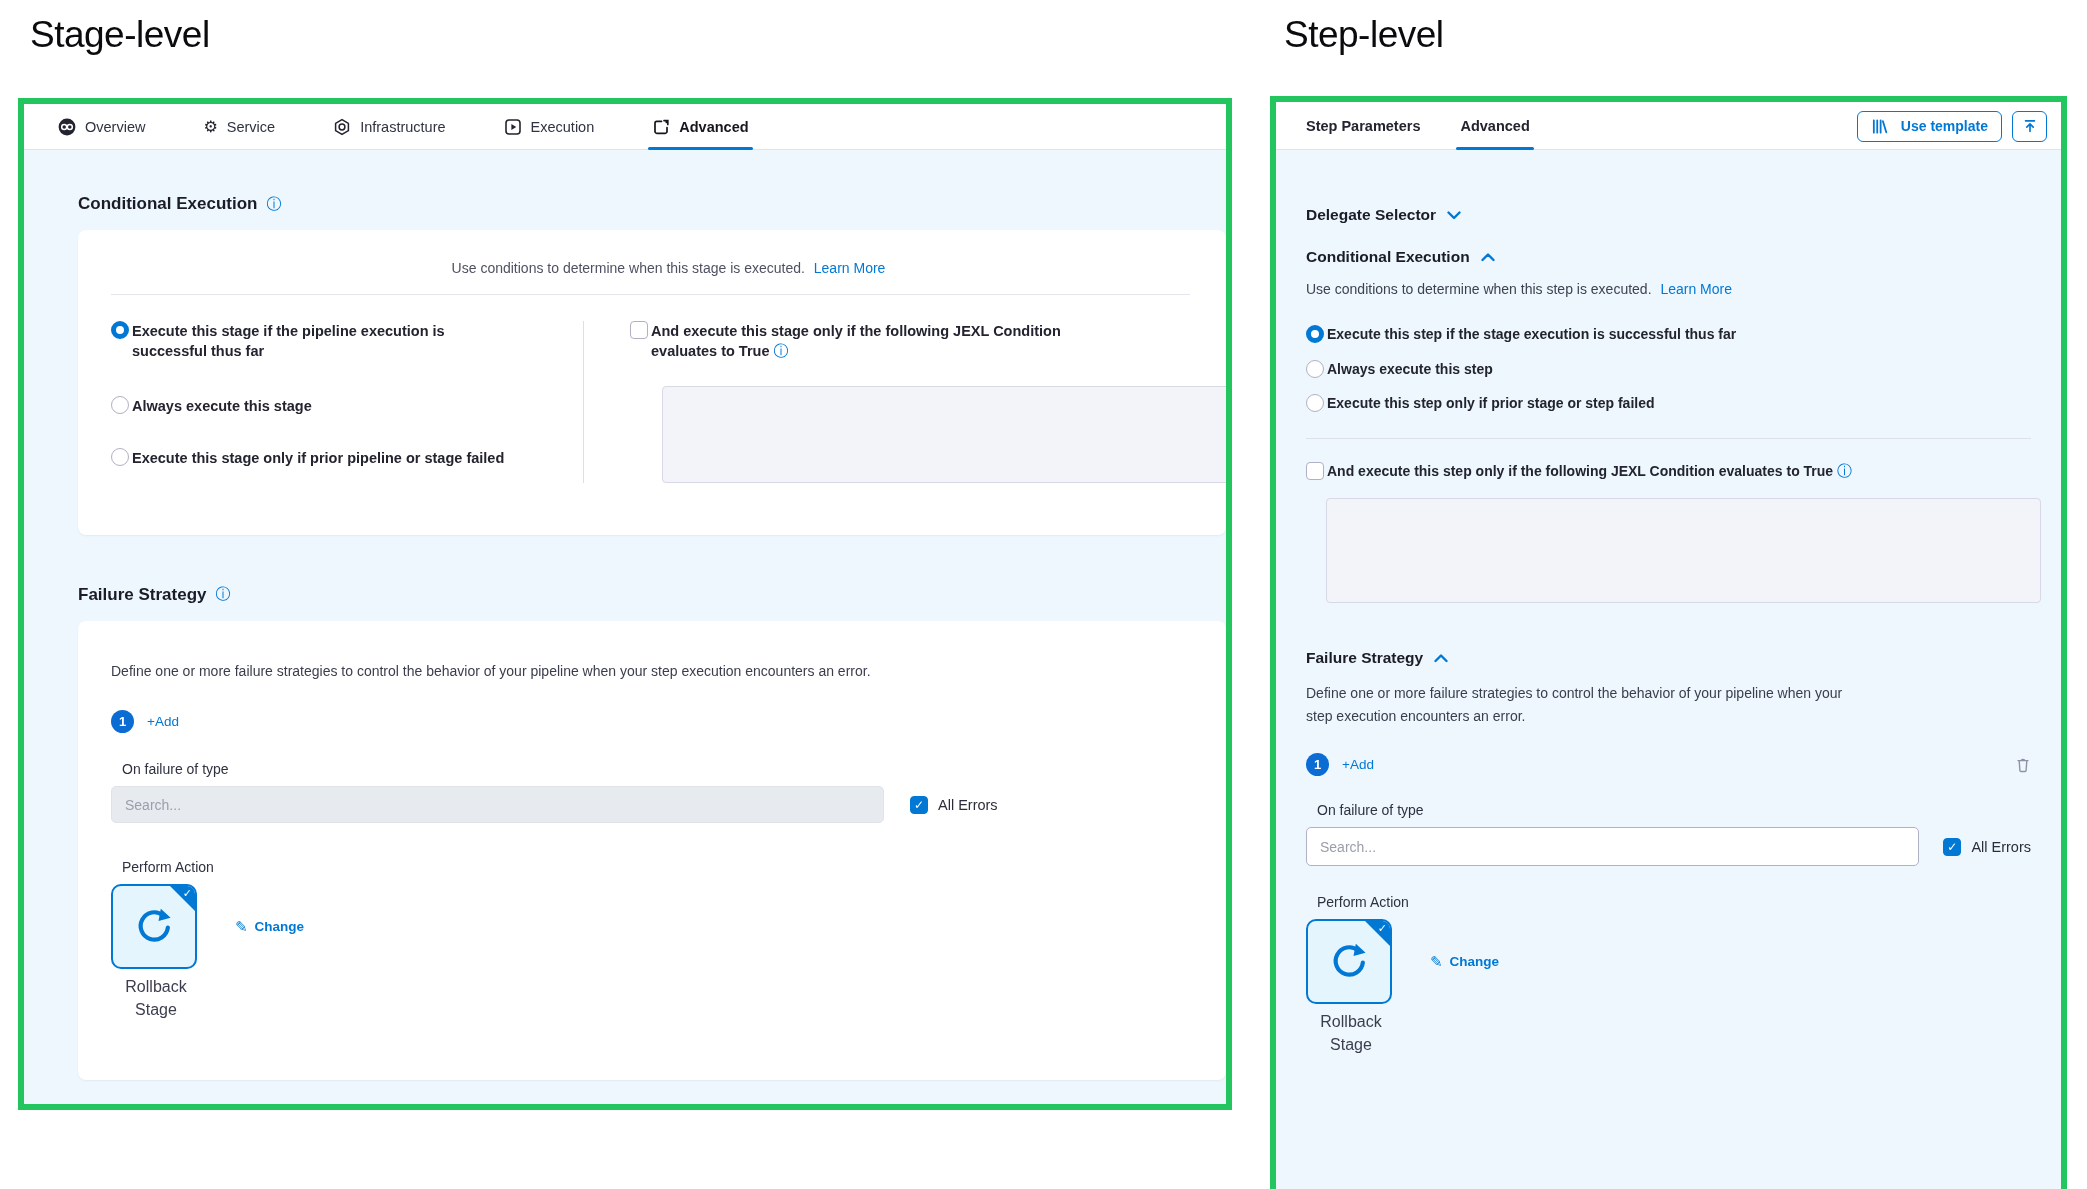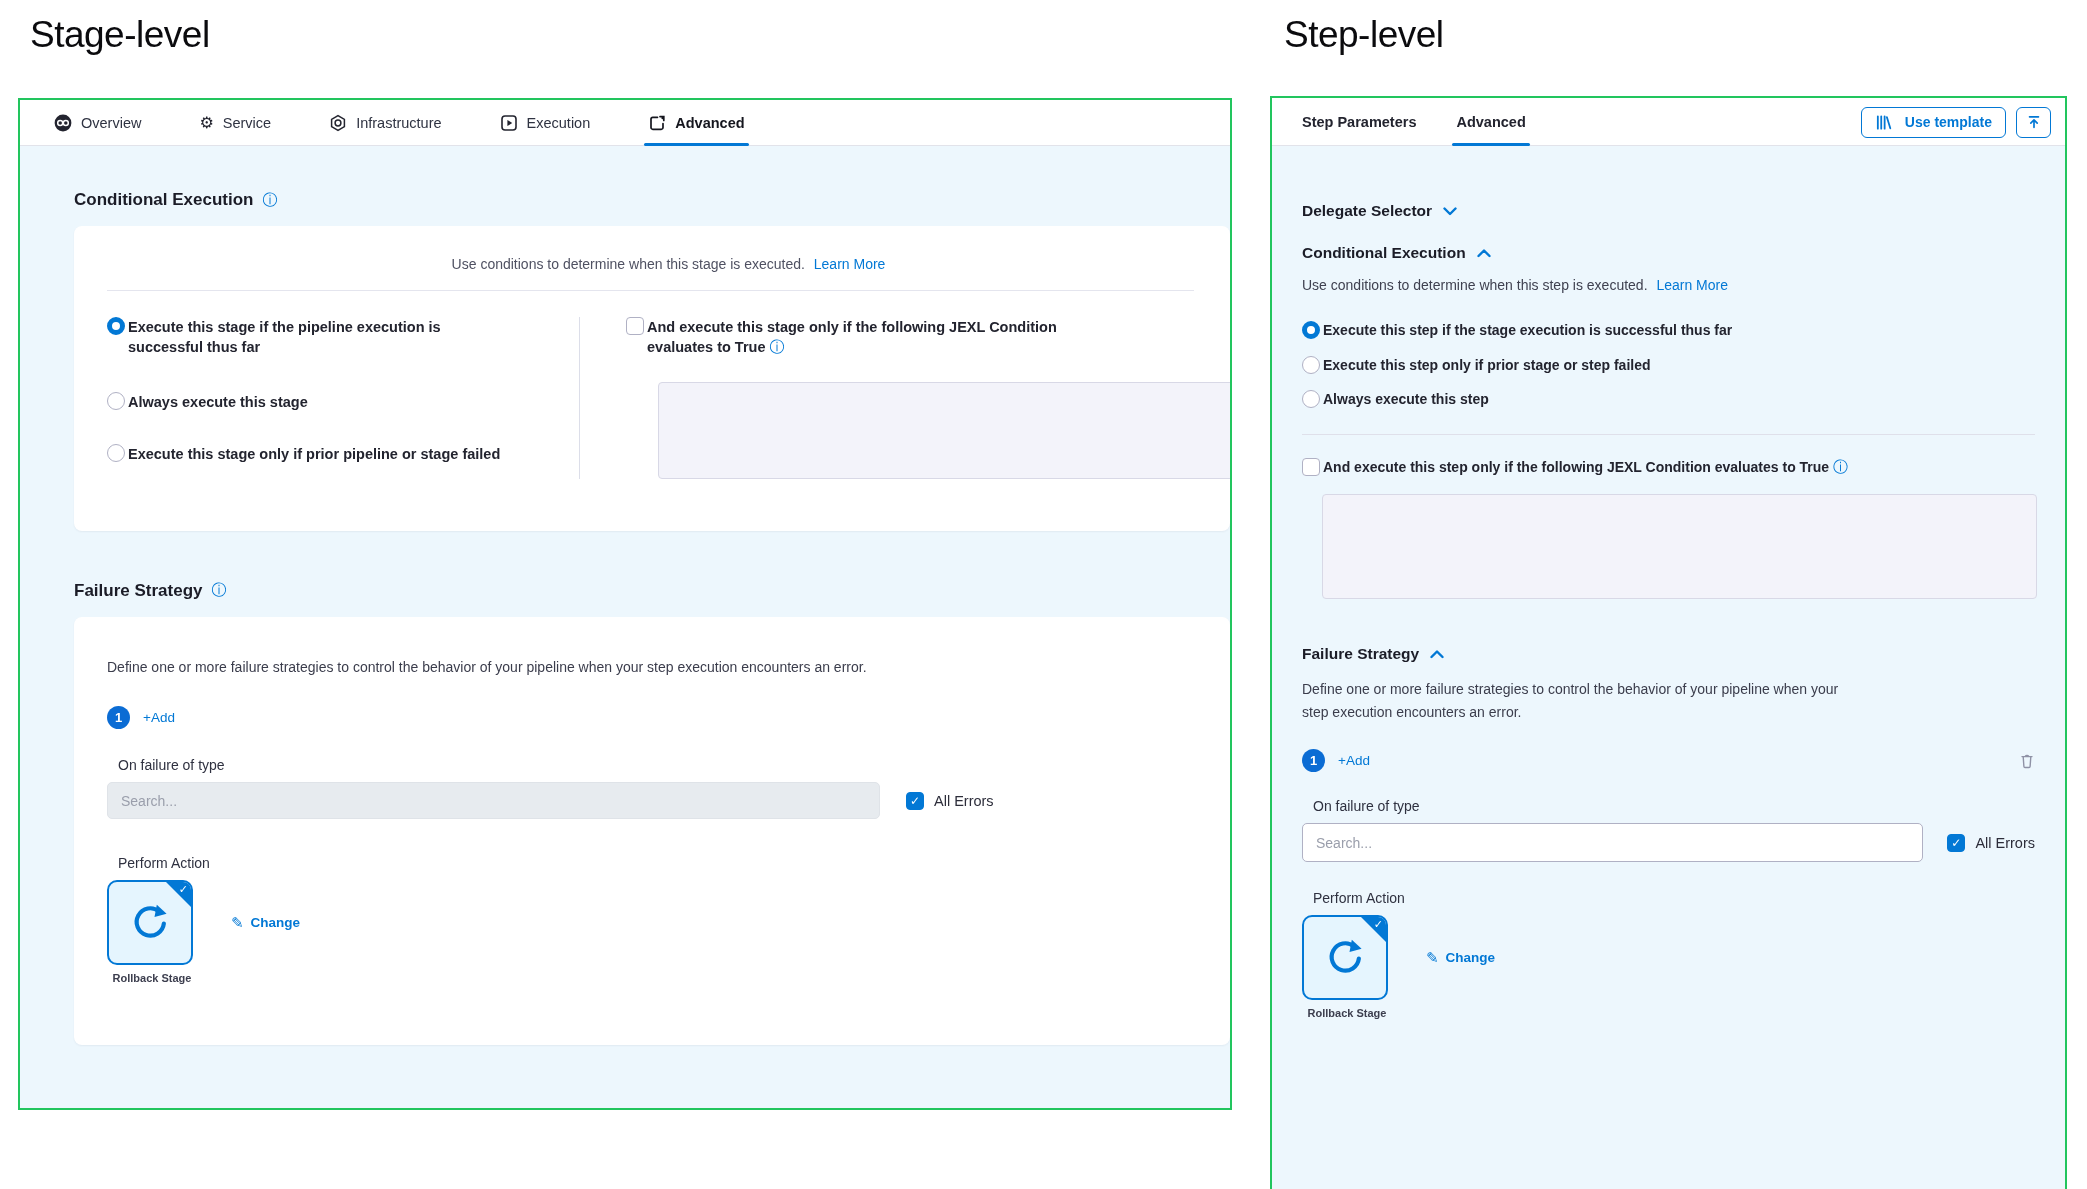--- a/index.html
+++ b/index.html
@@ -2,21 +2,21 @@
 <html><head>
 <meta charset="utf-8">
 <style>
   * { margin:0; padding:0; box-sizing:border-box; }
   html,body { width:2087px; height:1189px; background:#ffffff; overflow:hidden;
               font-family:"Liberation Sans","DejaVu Sans",sans-serif; }
   .page-title { position:absolute; font-size:37px; font-weight:400; color:#0b0b0e; letter-spacing:-0.5px; }
   #stage-title { left:30px; top:14px; }
   #step-title  { left:1284px; top:14px; }
 
-  .panel { position:absolute; background:#edf7fd; border:2px solid #22c55e; overflow:hidden; }
+  .panel { position:absolute; background:#edf7fd; border:6px solid #22c55e; overflow:hidden; }
   #stage-panel { left:18px;  top:98px; width:1214px; height:1012px; }
   #step-panel  { left:1270px; top:96px; width:797px;  height:1136px; }
 
   
   .tabbar { background:#ffffff; border-bottom:1px solid #e2e3ea; display:flex; align-items:stretch; position:relative; }
   #stage-panel .tabbar { height:46px; padding-left:34px; gap:58px; }
   #step-panel  .tabbar { height:48px; padding-left:30px; gap:40px; }
   .tab { display:flex; align-items:center; gap:9px; position:relative; cursor:pointer;
          font-size:14.5px; font-weight:500; color:#2f3342; white-space:nowrap; }
   .tab.active { font-weight:700; color:#15161e; }
@@ -62,21 +62,21 @@
 
   .action-row { display:flex; align-items:center; gap:38px; }
   .action-tile { position:relative; width:86px; height:85px; background:#e5f5fe; border:2px solid #0278d5;
                  border-radius:10px; display:flex; align-items:center; justify-content:center; cursor:pointer; overflow:hidden; }
   .corner { position:absolute; top:-1px; right:-1px; width:0; height:0;
             border-top:27px solid #0278d5; border-left:27px solid transparent; }
   .corner-check { position:absolute; top:1px; right:3px; color:#fff; font-size:11px; font-weight:700;
                   font-family:"DejaVu Sans",sans-serif; }
   .change-link { display:flex; align-items:center; gap:7px; font-size:13.5px; font-weight:700; }
   .pencil-glyph { font-family:"DejaVu Sans",sans-serif; font-size:15px; }
-  .action-name { width:90px; text-align:center; font-size:11px; font-weight:700; color:#3c3e4e; line-height:1.45; }
+  .action-name { width:90px; text-align:center; font-size:16px; font-weight:400; color:#3c3e4e; line-height:1.45; }
 
   
   #stage-cond-heading { margin-top:44px; }
   #stage-cond-card { margin:16px 0 0 54px; padding:30px 0 52px 33px; }
   .cond-desc { font-size:14px; color:#4f5162;text-align:center; }
   .cond-desc .link { margin-left:5px; }
   #stage-cond-card .hdiv { border-top:1px solid #e4e5ee; margin-top:18px; margin-right:36px; }
   .cond-cols { display:flex; margin-top:26px; }
   .radio-col { width:472px; flex:none; display:flex; flex-direction:column; }
   .vdiv { border-left:1px solid #dcdee9; }
@@ -288,25 +288,25 @@
       <a class="link">Learn More</a>
     </div>
 
     <div id="step-opts">
       <label class="opt-row">
         <span class="radio checked"></span>
         <span class="opt-label">Execute this step if the stage execution is successful thus far</span>
       </label>
       <label class="opt-row">
         <span class="radio"></span>
-        <span class="opt-label">Execute this step only if prior stage or step failed</span>
+        <span class="opt-label">Always execute this step</span>
       </label>
       <label class="opt-row">
         <span class="radio"></span>
-        <span class="opt-label">Always execute this step</span>
+        <span class="opt-label">Execute this step only if prior stage or step failed</span>
       </label>
     </div>
 
     <div id="step-hdiv"></div>
 
     <label class="opt-row" id="step-jexl-row">
       <span class="checkbox"></span>
       <span class="opt-label"><span>And execute this step only if the following JEXL Condition evaluates to True</span> <span class="info-glyph">ⓘ</span></span>
     </label>
     <textarea class="jexl-box" id="step-jexl-box" style=""></textarea>

